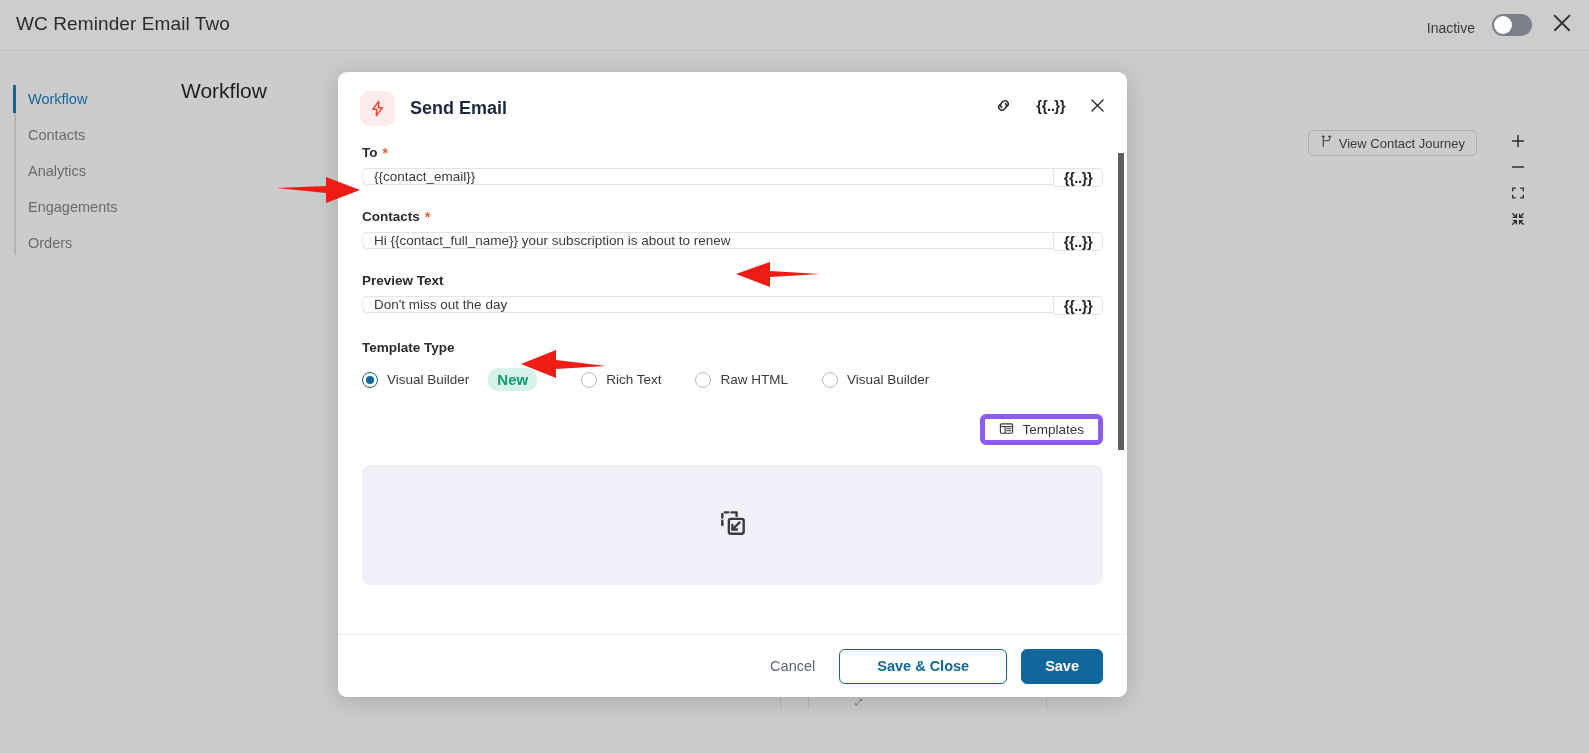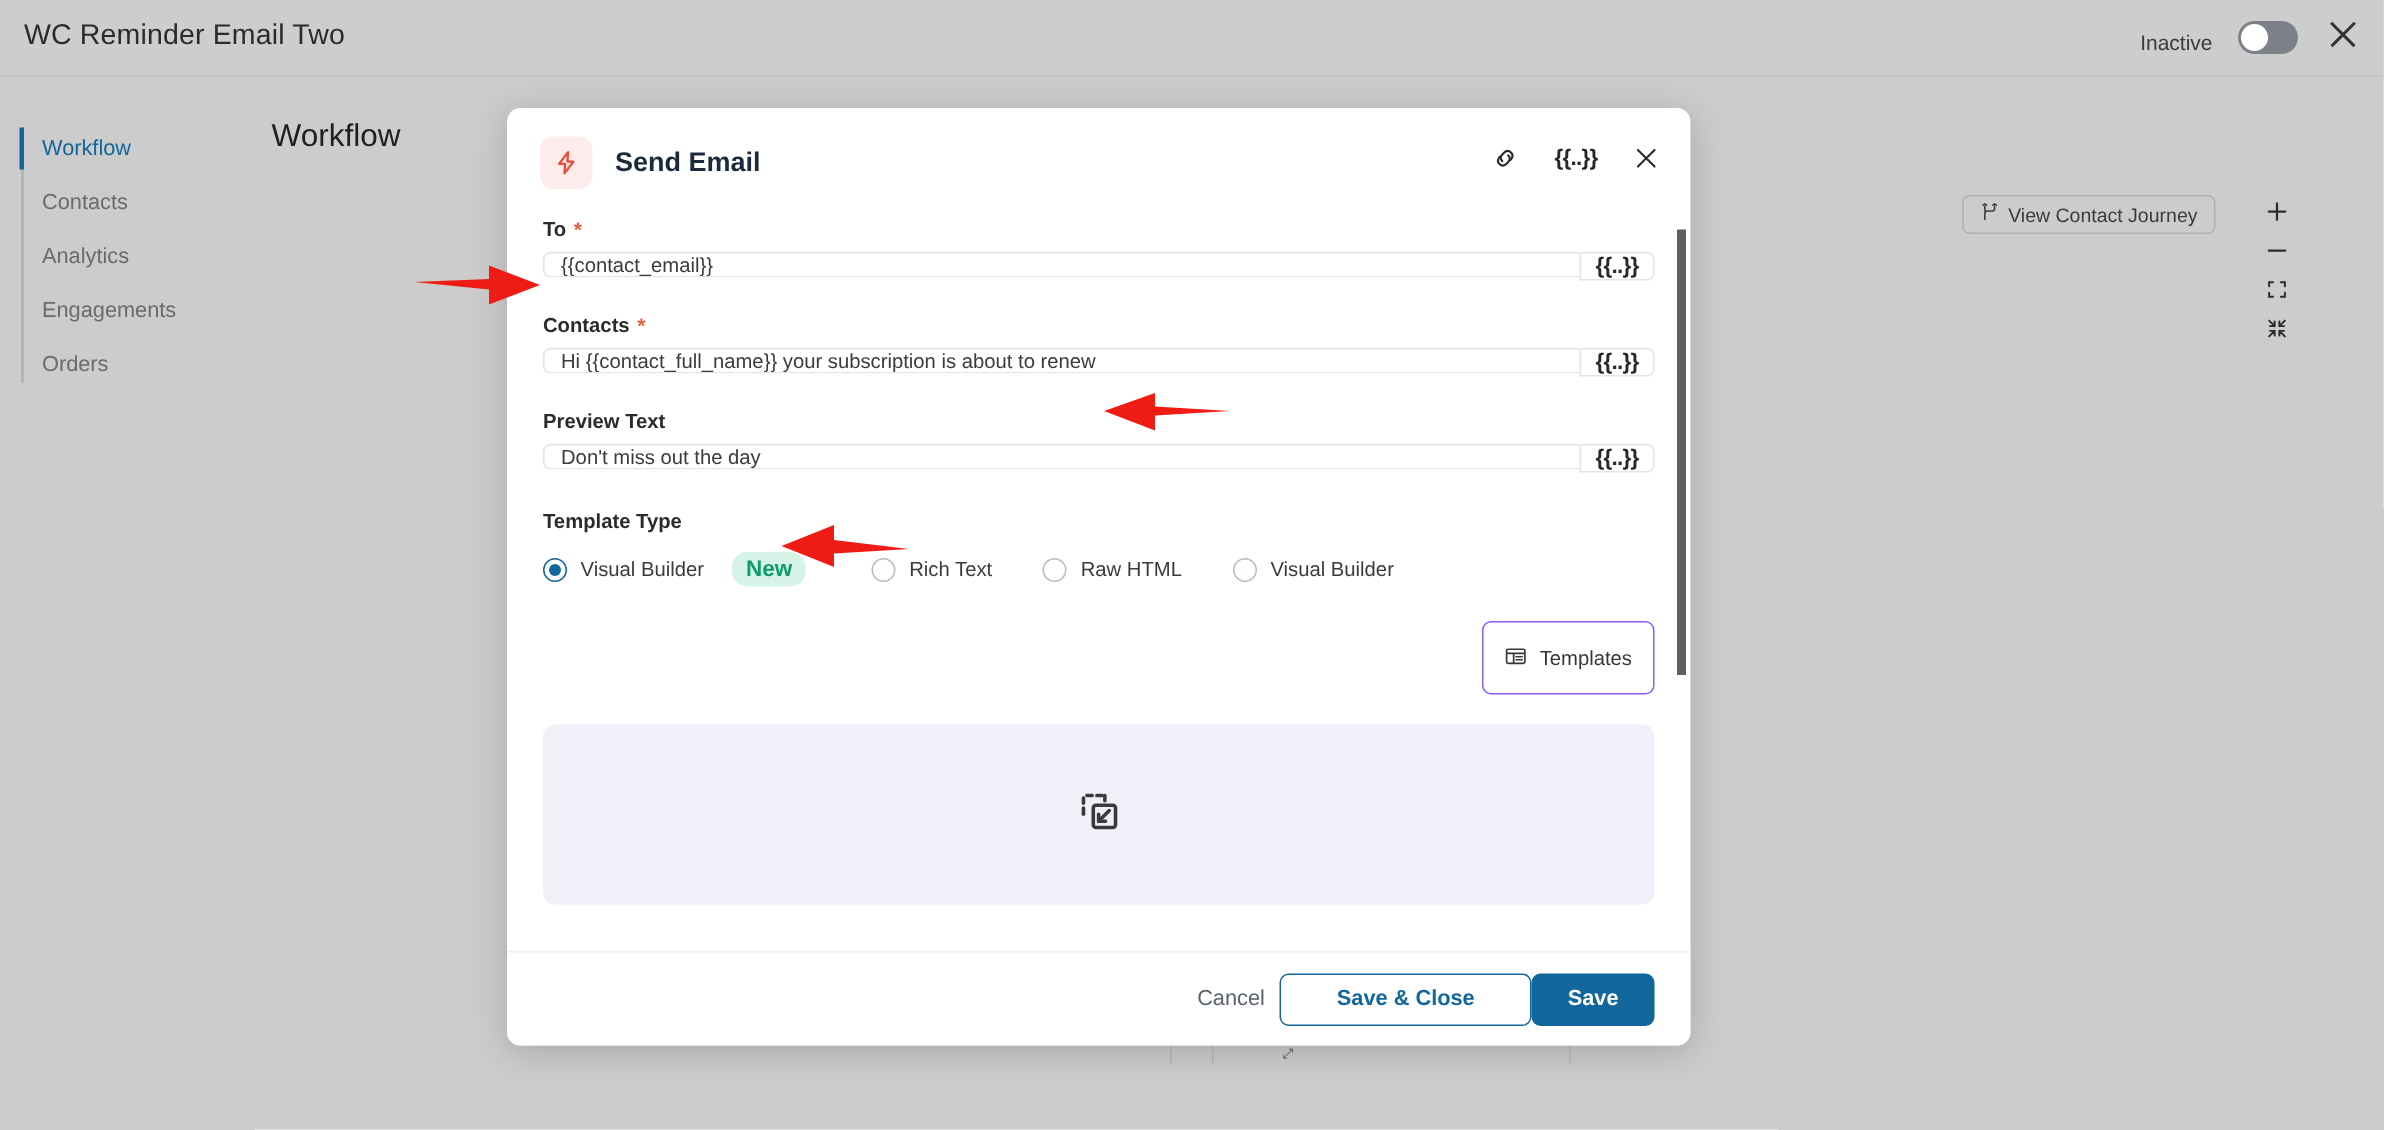--- a/index.html
+++ b/index.html
@@ -196,42 +196,42 @@
   .radio-text { font-size: 13.5px; color: #3b3b3b; }
   .new-badge {
     margin-left: 10px;
     background: #d6f3e8; color: #0f9b6e;
     font-size: 15px; font-weight: bold;
     padding: 3px 9px; border-radius: 10px;
   }
 
   .templates-row { display: flex; justify-content: flex-end; margin-top: 23px; }
   .templates-btn {
-    height: 49px; padding: 0 14px;
+    height: 31px; padding: 0 14px;
     display: flex; align-items: center; gap: 8px;
-    border: 1px solid #8b5cf6; border-radius: 6px;
+    border: 5px solid #8b5cf6; border-radius: 6px;
     background: #fff; font-size: 13.5px; color: #35373b;
     cursor: pointer;
   }
 
   .dropzone {
     margin-top: 20px;
     height: 120px;
     background: #f0f0f8;
     border-radius: 8px;
     display: flex; align-items: center; justify-content: center;
   }
 
   .modal-footer {
     position: absolute; left: 0; right: 0; bottom: 0;
     height: 63px;
     background: #fff;
     border-top: 1px solid #ededf0;
     display: flex; align-items: center; justify-content: flex-end;
-    padding-right: 24px;
+    gap: 14px; padding-right: 24px;
   }
   .btn-cancel {
     background: none; border: none;
     font-size: 14.5px; color: #5c6370; cursor: pointer;
     font-family: "Liberation Sans", sans-serif;
     padding: 8px 10px;
   }
   .btn-outline {
     height: 35px; padding: 0 37px;
     border: 1.4px solid #11679b; border-radius: 6px;

